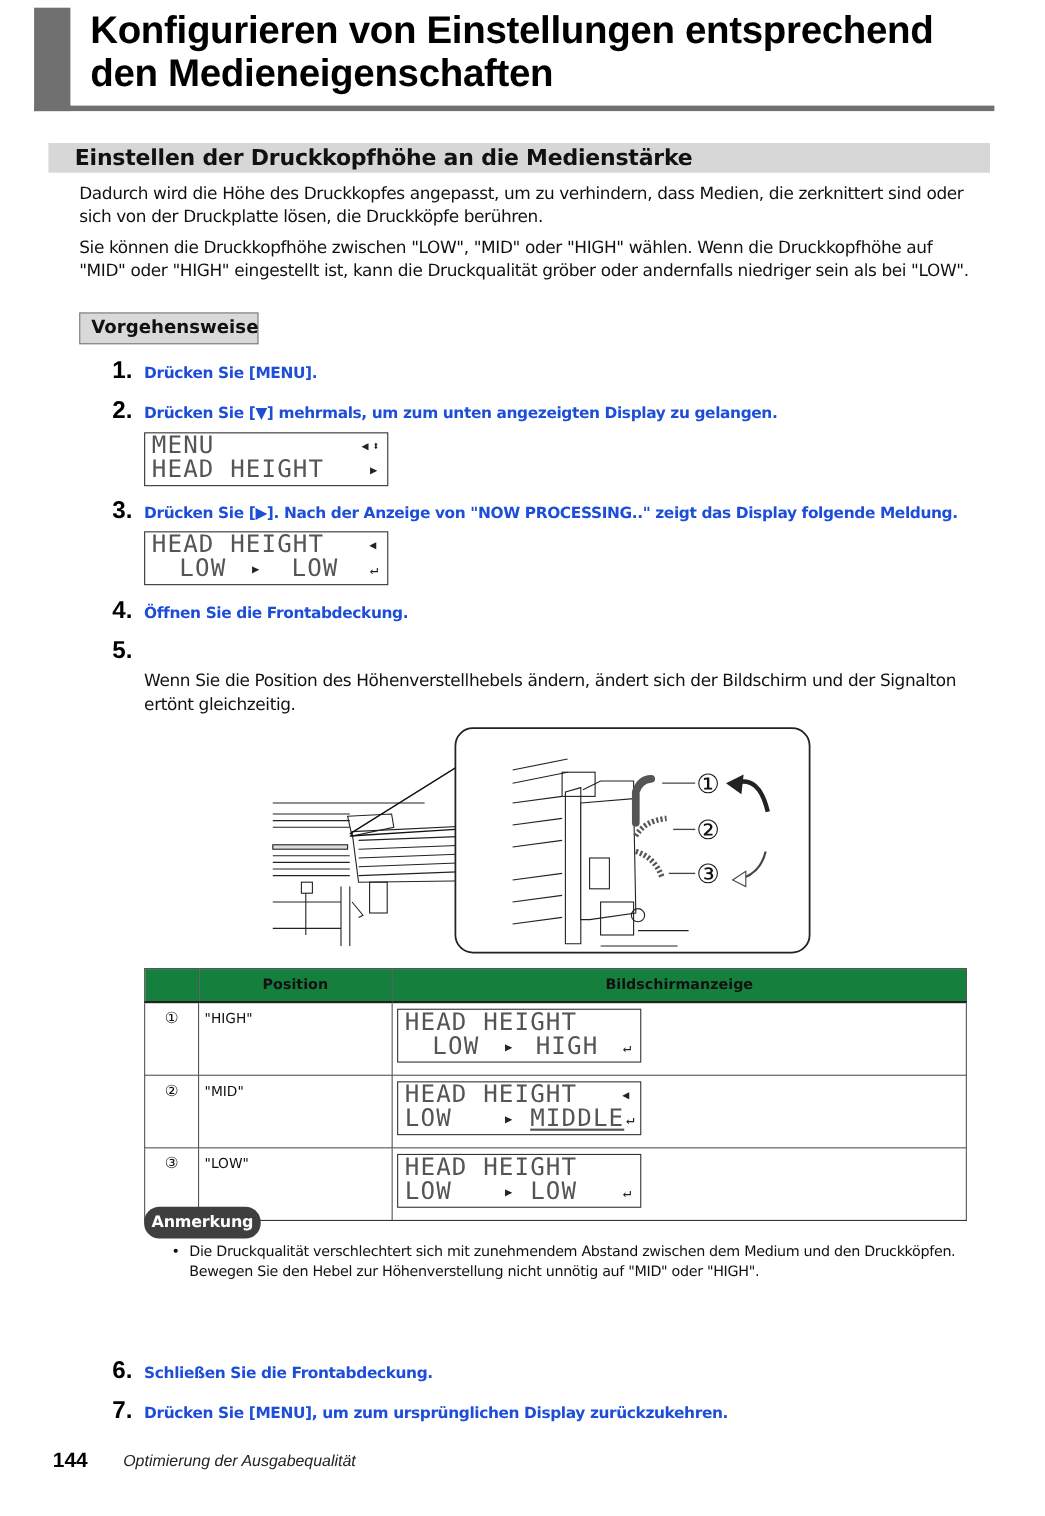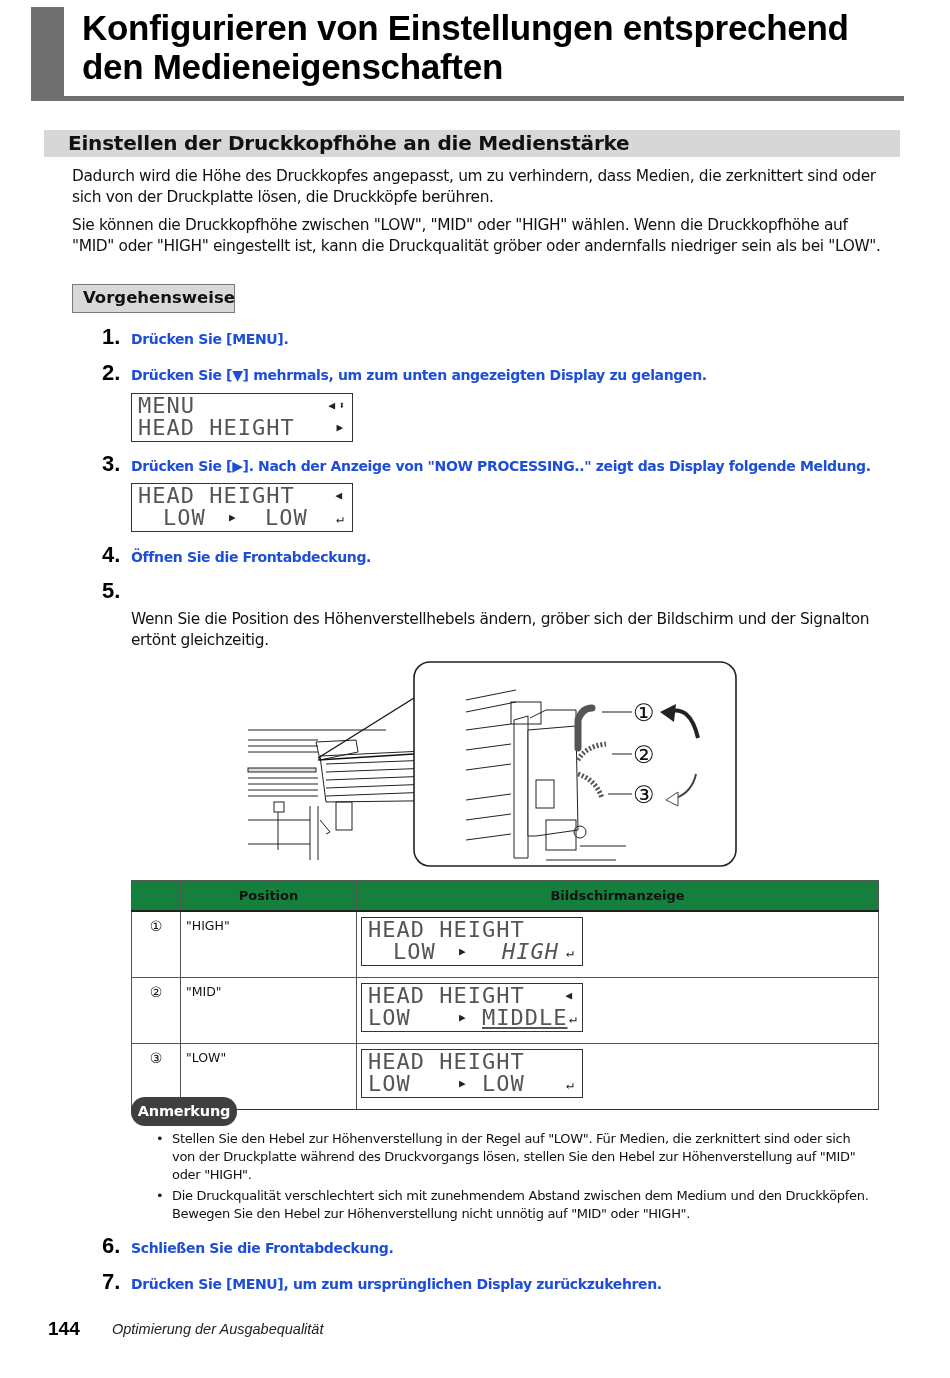--- a/index.html
+++ b/index.html
@@ -126,21 +126,21 @@
 </div>
 
 <div class="step" style="top:542px;">
   <span class="step-num">4.</span>
   <span class="step-text">Öffnen Sie die Frontabdeckung.</span>
 </div>
 
 <div class="step" style="top:578px;">
   <span class="step-num">5.</span>
 </div>
-<p class="step5-desc">Wenn Sie die Position des Höhenverstellhebels ändern, gröber sich der Bildschirm und der Signalton ertönt gleichzeitig.</p>
+<p class="step5-desc">Wenn Sie die Position des Höhenverstellhebels ändern, ändert sich der Bildschirm und der Signalton ertönt gleichzeitig.</p>
 
 <div class="illustration">
   <svg width="494" height="210" viewBox="0 0 494 210">
 
     <g stroke="#222" stroke-width="1" fill="none">
       <line x1="2" y1="70" x2="140" y2="70"></line>
       <line x1="2" y1="80" x2="72" y2="80"></line>
       <line x1="2" y1="86" x2="72" y2="86"></line>
       <line x1="2" y1="92" x2="72" y2="92"></line>
       <rect x="2" y="108" width="68" height="4" fill="#ddd"></rect>
@@ -220,21 +220,21 @@
     </tr>
   </thead>
   <tbody>
     <tr>
       <td class="c0">①</td>
       <td class="c1">"HIGH"</td>
       <td class="c2">
         <div class="lcd">
           <div class="row r1">HEAD HEIGHT</div>
           <div class="row r2" style="left:31px;">LOW</div>
-          <div class="row r2" style="left:140px;font-style:italic;">HIGH</div>
+          <div class="row r2" style="left:125px;">HIGH</div>
           <span class="glyph" style="left:97px; top:23px;">▶</span>
           <span class="glyph" style="right:8px; top:24px; font-size:13px;">↵</span>
         </div>
       </td>
     </tr>
     <tr>
       <td class="c0">②</td>
       <td class="c1">"MID"</td>
       <td class="c2">
         <div class="lcd">
@@ -258,21 +258,20 @@
           <span class="glyph" style="left:97px; top:23px;">▶</span>
           <span class="glyph" style="right:8px; top:24px; font-size:13px;">↵</span>
         </div>
       </td>
     </tr>
   </tbody>
 </table>
 
 <div class="note-badge">Anmerkung</div>
 <ul class="note-list">
-  <li>Stellen Sie den Hebel zur Höhenverstellung in der Regel auf "LOW". Für Medien, die zerknittert sind oder sich von der Druckplatte während des Druckvorgangs lösen, stellen Sie den Hebel zur Höhenverstellung auf "MID" oder "HIGH".</li>
   <li>Die Druckqualität verschlechtert sich mit zunehmendem Abstand zwischen dem Medium und den Druckköpfen. Bewegen Sie den Hebel zur Höhenverstellung nicht unnötig auf "MID" oder "HIGH".</li>
 </ul>
 
 <div class="step" style="top:1233px;">
   <span class="step-num">6.</span>
   <span class="step-text">Schließen Sie die Frontabdeckung.</span>
 </div>
 
 <div class="step" style="top:1269px;">
   <span class="step-num">7.</span>

